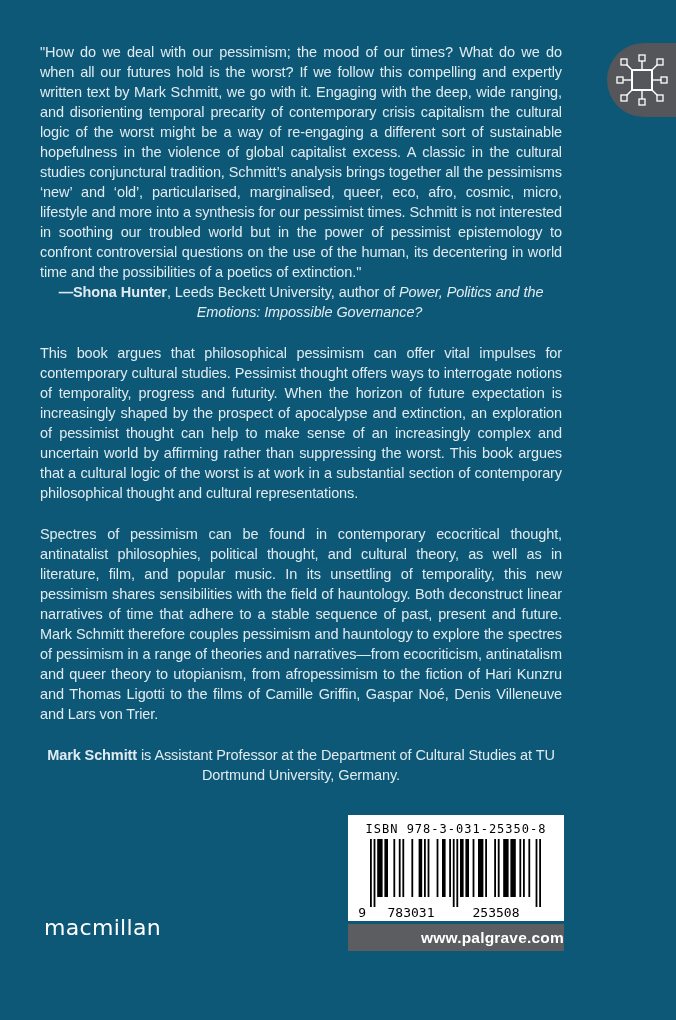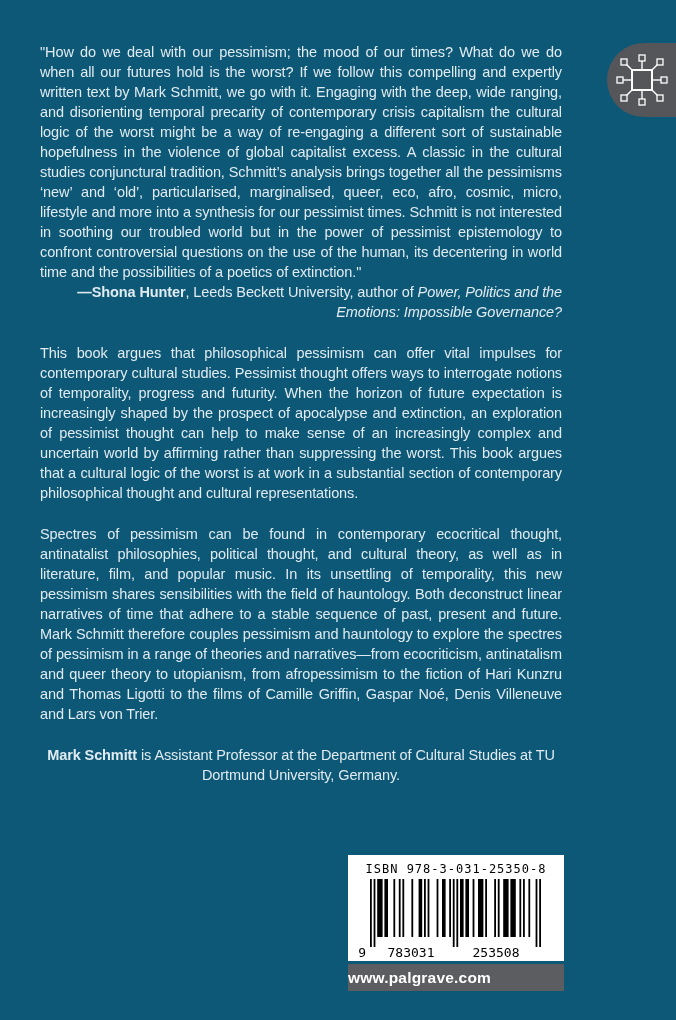--- a/index.html
+++ b/index.html
@@ -15,21 +15,21 @@
     position:absolute;
     left:40px; top:42px; width:522px;
     color:#e0ebf1;
     font-size:14.5px;
     line-height:20px;
     letter-spacing:-0.1px;
   }
   .content p { margin:0 0 21px 0; text-align:justify; }
   p.quote { margin-bottom:0; }
   p.attribution {
-    text-align:right;
+    text-align:center;
     padding-left:17px;
     text-indent:-17px;
   }
   .b { font-weight:bold; }
   .attribution em { font-style:italic; }
   p.bio { text-align:center; }
 
   
   .corner-tab {
     position:absolute;
@@ -47,21 +47,21 @@
     left:44px; top:916px;
     color:#ffffff;
     font-family:"DejaVu Sans", sans-serif;
   }
   .logo-line1 { font-size:26px; line-height:30px; letter-spacing:0.3px; }
   .logo-line2 { font-size:22px; line-height:24px; letter-spacing:0.3px; }
 
   
   .barcode-block {
     position:absolute;
-    left:348px; top:855px;
+    left:348px; top:815px;
     width:216px;
   }
   .barcode-box {
     background:#ffffff;
     box-sizing:border-box;
     padding:7px 0 2px 0;
     text-align:center;
   }
   .isbn-label {
     font-family:"DejaVu Sans Mono", monospace;
@@ -74,21 +74,21 @@
   .ean-digits {
     font-family:"DejaVu Sans Mono", monospace;
     font-size:13px;
     fill:#000;
   }
   .website-bar {
     margin-top:3px;
     background:#5c5d60;
     color:#ffffff;
     height:27px; line-height:27px;
-    text-align:left;
+    text-align:right;
     font-size:15.5px;
     font-weight:bold;
     letter-spacing:0.2px;
   }
 </style>
 </head>
 <body>
 
 <div class="cover">
 
@@ -120,20 +120,21 @@
 
   <div class="content">
     <p class="quote">"How do we deal with our pessimism; the mood of our times? What do we do when all our futures hold is the worst? If we follow this compelling and expertly written text by Mark Schmitt, we go with it. Engaging with the deep, wide ranging, and disorienting temporal precarity of contemporary crisis capitalism the cultural logic of the worst might be a way of re-engaging a different sort of sustainable hopefulness in the violence of global capitalist excess. A classic in the cultural studies conjunctural tradition, Schmitt’s analysis brings together all the pessimisms ‘new’ and ‘old’, particularised, marginalised, queer, eco, afro, cosmic, micro, lifestyle and more into a synthesis for our pessimist times. Schmitt is not interested in soothing our troubled world but in the power of pessimist epistemology to confront controversial questions on the use of the human, its decentering in world time and the possibilities of a poetics of extinction."</p>
     <p class="attribution"><span class="b"><span>—</span><span>Shona Hunter</span></span><span>, Leeds Beckett University, author of </span><em>Power, Politics and the Emotions: Impossible Governance?</em></p>
     <p class="body-para">This book argues that philosophical pessimism can offer vital impulses for contemporary cultural studies. Pessimist thought offers ways to interrogate notions of temporality, progress and futurity. When the horizon of future expectation is increasingly shaped by the prospect of apocalypse and extinction, an exploration of pessimist thought can help to make sense of an increasingly complex and uncertain world by affirming rather than suppressing the worst. This book argues that a cultural logic of the worst is at work in a substantial section of contemporary philosophical thought and cultural representations.</p>
     <p class="body-para">Spectres of pessimism can be found in contemporary ecocritical thought, antinatalist philosophies, political thought, and cultural theory, as well as in literature, film, and popular music. In its unsettling of temporality, this new pessimism shares sensibilities with the field of hauntology. Both deconstruct linear narratives of time that adhere to a stable sequence of past, present and future. Mark Schmitt therefore couples pessimism and hauntology to explore the spectres of pessimism in a range of theories and narratives—from ecocriticism, antinatalism and queer theory to utopianism, from afropessimism to the fiction of Hari Kunzru and Thomas Ligotti to the films of Camille Griffin, Gaspar Noé, Denis Villeneuve and Lars von Trier.</p>
     <p class="bio"><span class="b">Mark Schmitt</span><span> is Assistant Professor at the Department of Cultural Studies at TU Dortmund University, Germany.</span></p>
   </div>
 
   <div class="logo">
+    <div class="logo-line2">macmillan</div>
   </div>
 
   <div class="barcode-block">
     <div class="barcode-box">
       <div class="isbn-label">ISBN 978-3-031-25350-8</div>
       <svg id="barcode-svg" width="196" height="80" viewBox="0 0 196 80" aria-hidden="true">
         <g id="barcode-bars" fill="#000">
             <rect x="12.00" y="0" width="1.80" height="68"></rect>
             <rect x="15.60" y="0" width="1.80" height="68"></rect>
             <rect x="19.20" y="0" width="5.40" height="58"></rect>

